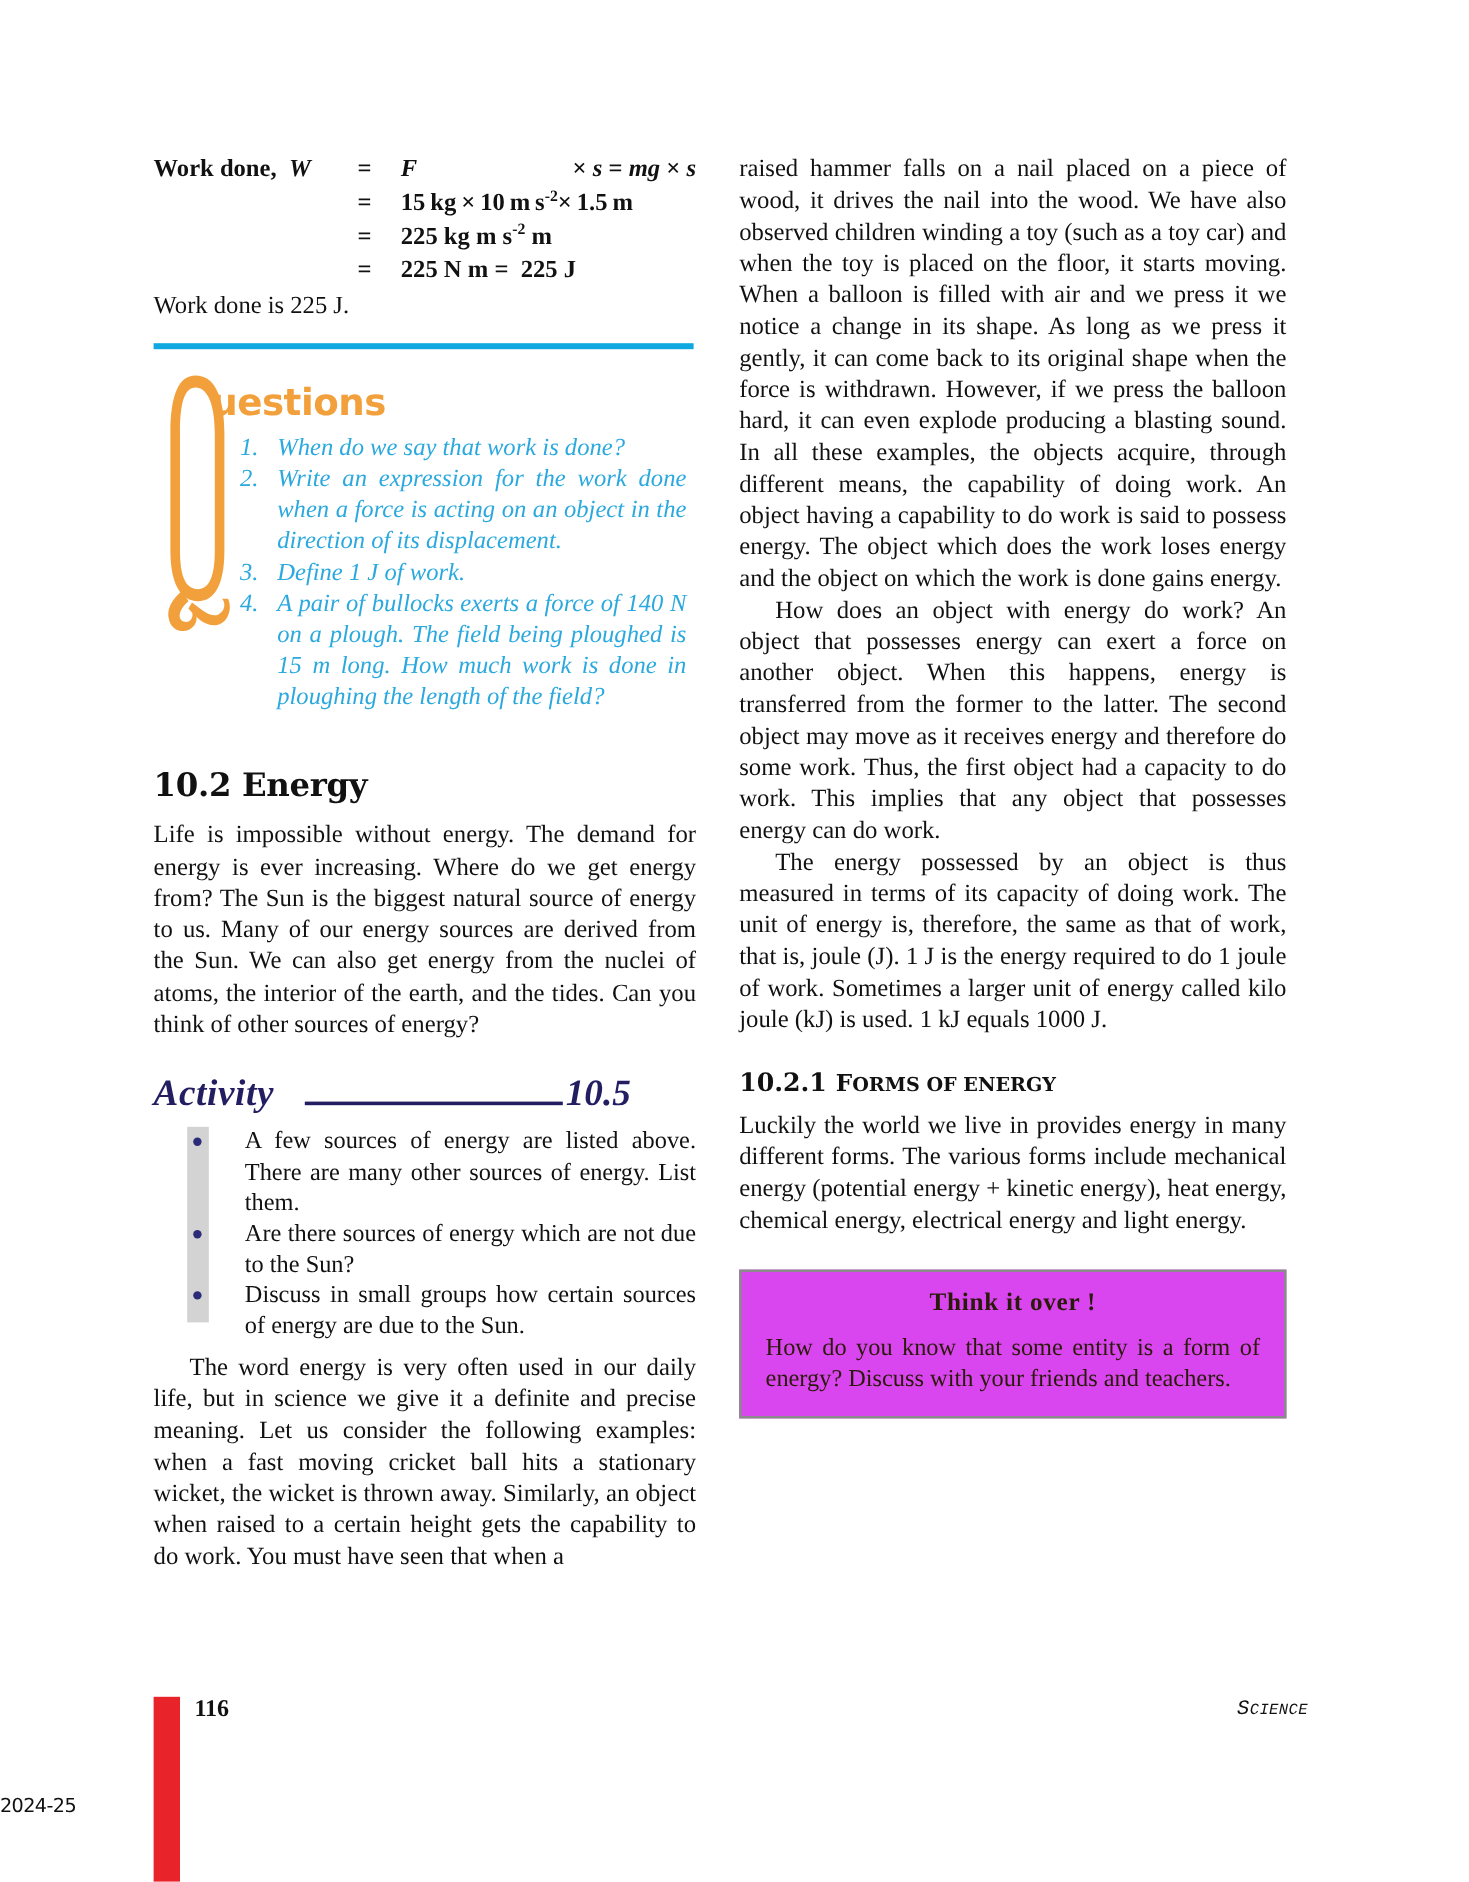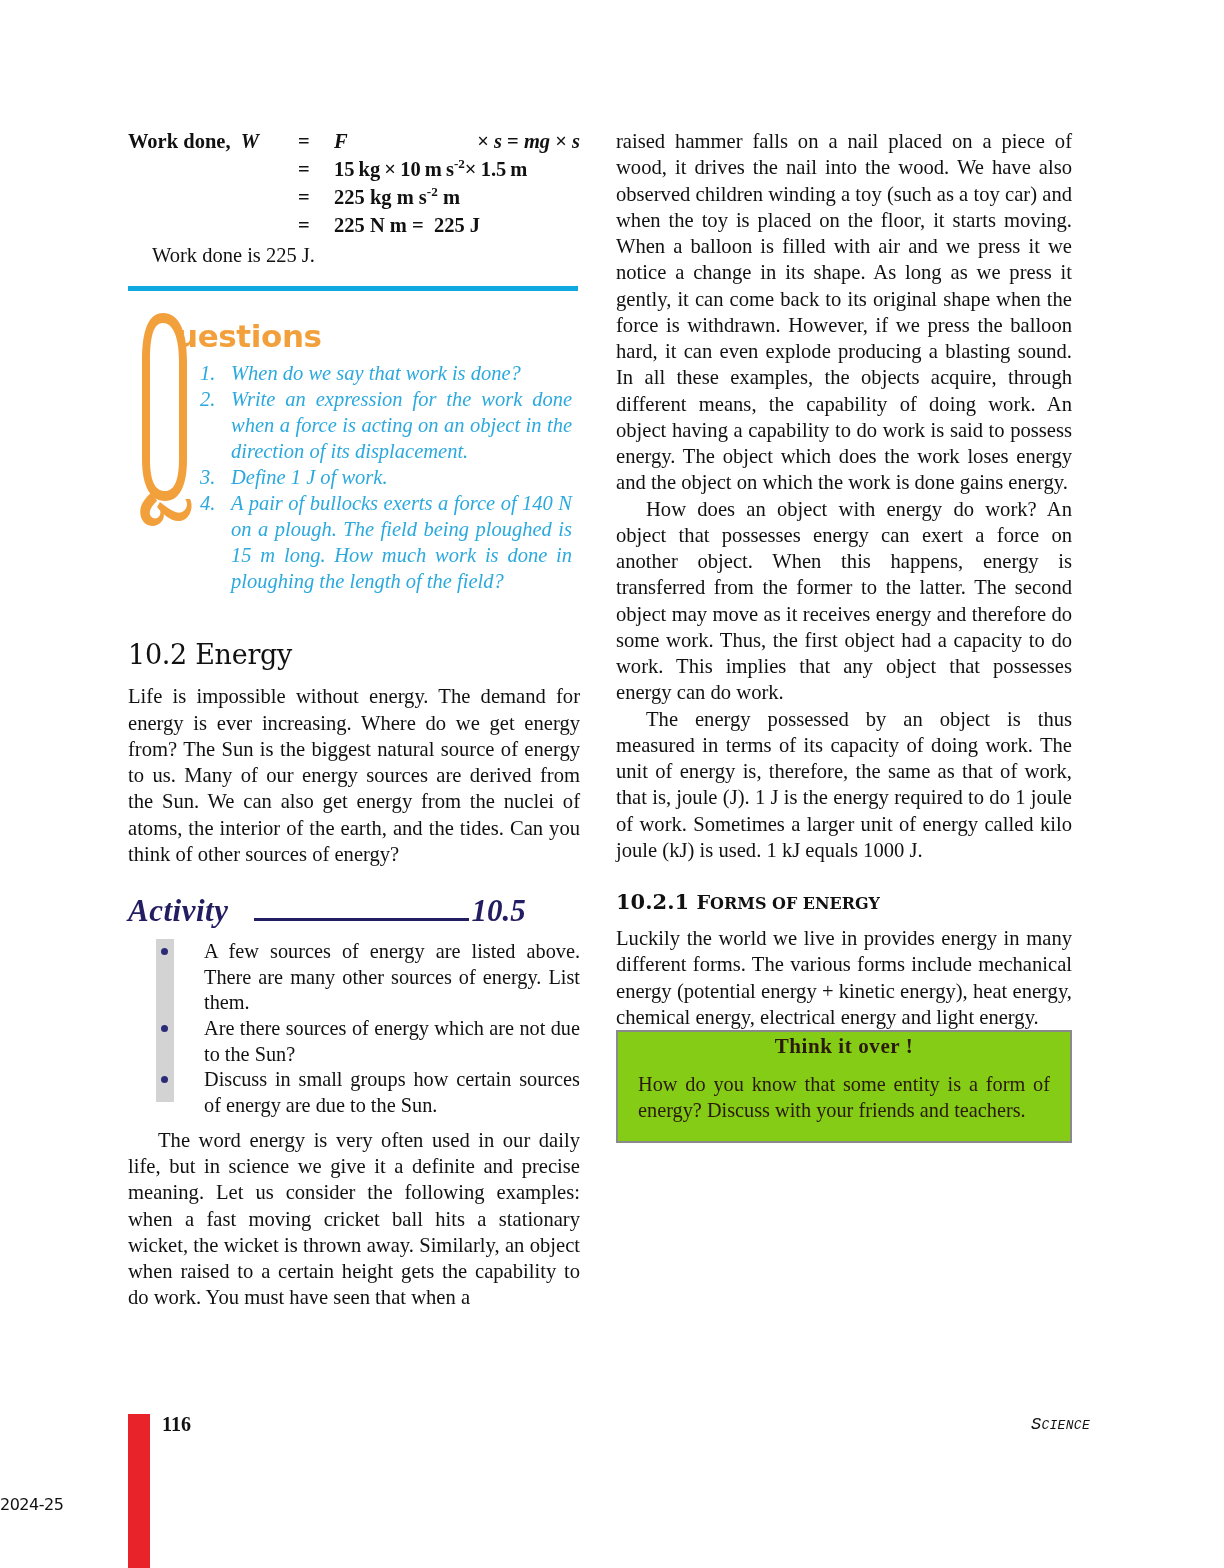--- a/index.html
+++ b/index.html
@@ -46,21 +46,20 @@
     font-weight: bold;
   }
   .w-label { width: 170px; }
   .w-eq    { width: 36px; }
   .w-val   { flex: 1; }
   .ital { font-style: italic; }
   sup { font-size: 0.64em; vertical-align: super; line-height: 0; }
   .worked-final {
     font-size: 20.5px;
     margin-top: 2px;
-    margin-left: 24px;
   }
 
   
   .cyan-rule {
     margin-top: 17px;
     width: 450px;
     height: 5px;
     background: #0FA8E0;
   }
 
@@ -111,21 +110,21 @@
   }
   .q-text {
     flex: 1;
     text-align: justify;
     text-align-last: left;
   }
 
   
   h2.sec-head {
     font-family: "DejaVu Serif", serif;
-    font-weight: normal;
+    font-weight: bold;
     font-size: 27px;
     margin: 30px 0 13px 0;
     letter-spacing: -0.3px;
   }
   h3.subsec-head {
     font-family: "DejaVu Serif", serif;
     font-weight: bold;
     font-size: 21px;
     margin: 26px 0 11px 0;
   }
@@ -208,23 +207,24 @@
     left: -43px;
     top: 9px;
     width: 7px;
     height: 7px;
     border-radius: 50%;
     background: #2B2B78;
   }
 
   
   .think-box {
-    background: #84cc16;
+    margin-top: 28px;
+    background: #d946ef;
     border: 2px solid #8A8A8A;
-    padding: 2px 20px 17px 20px;
+    padding: 13px 20px 17px 20px;
   }
   .think-title {
     text-align: center;
     font-weight: bold;
     font-size: 21px;
     letter-spacing: 0.6px;
     margin-bottom: 13px;
     color: #2a1a0a;
   }
   .think-text {

